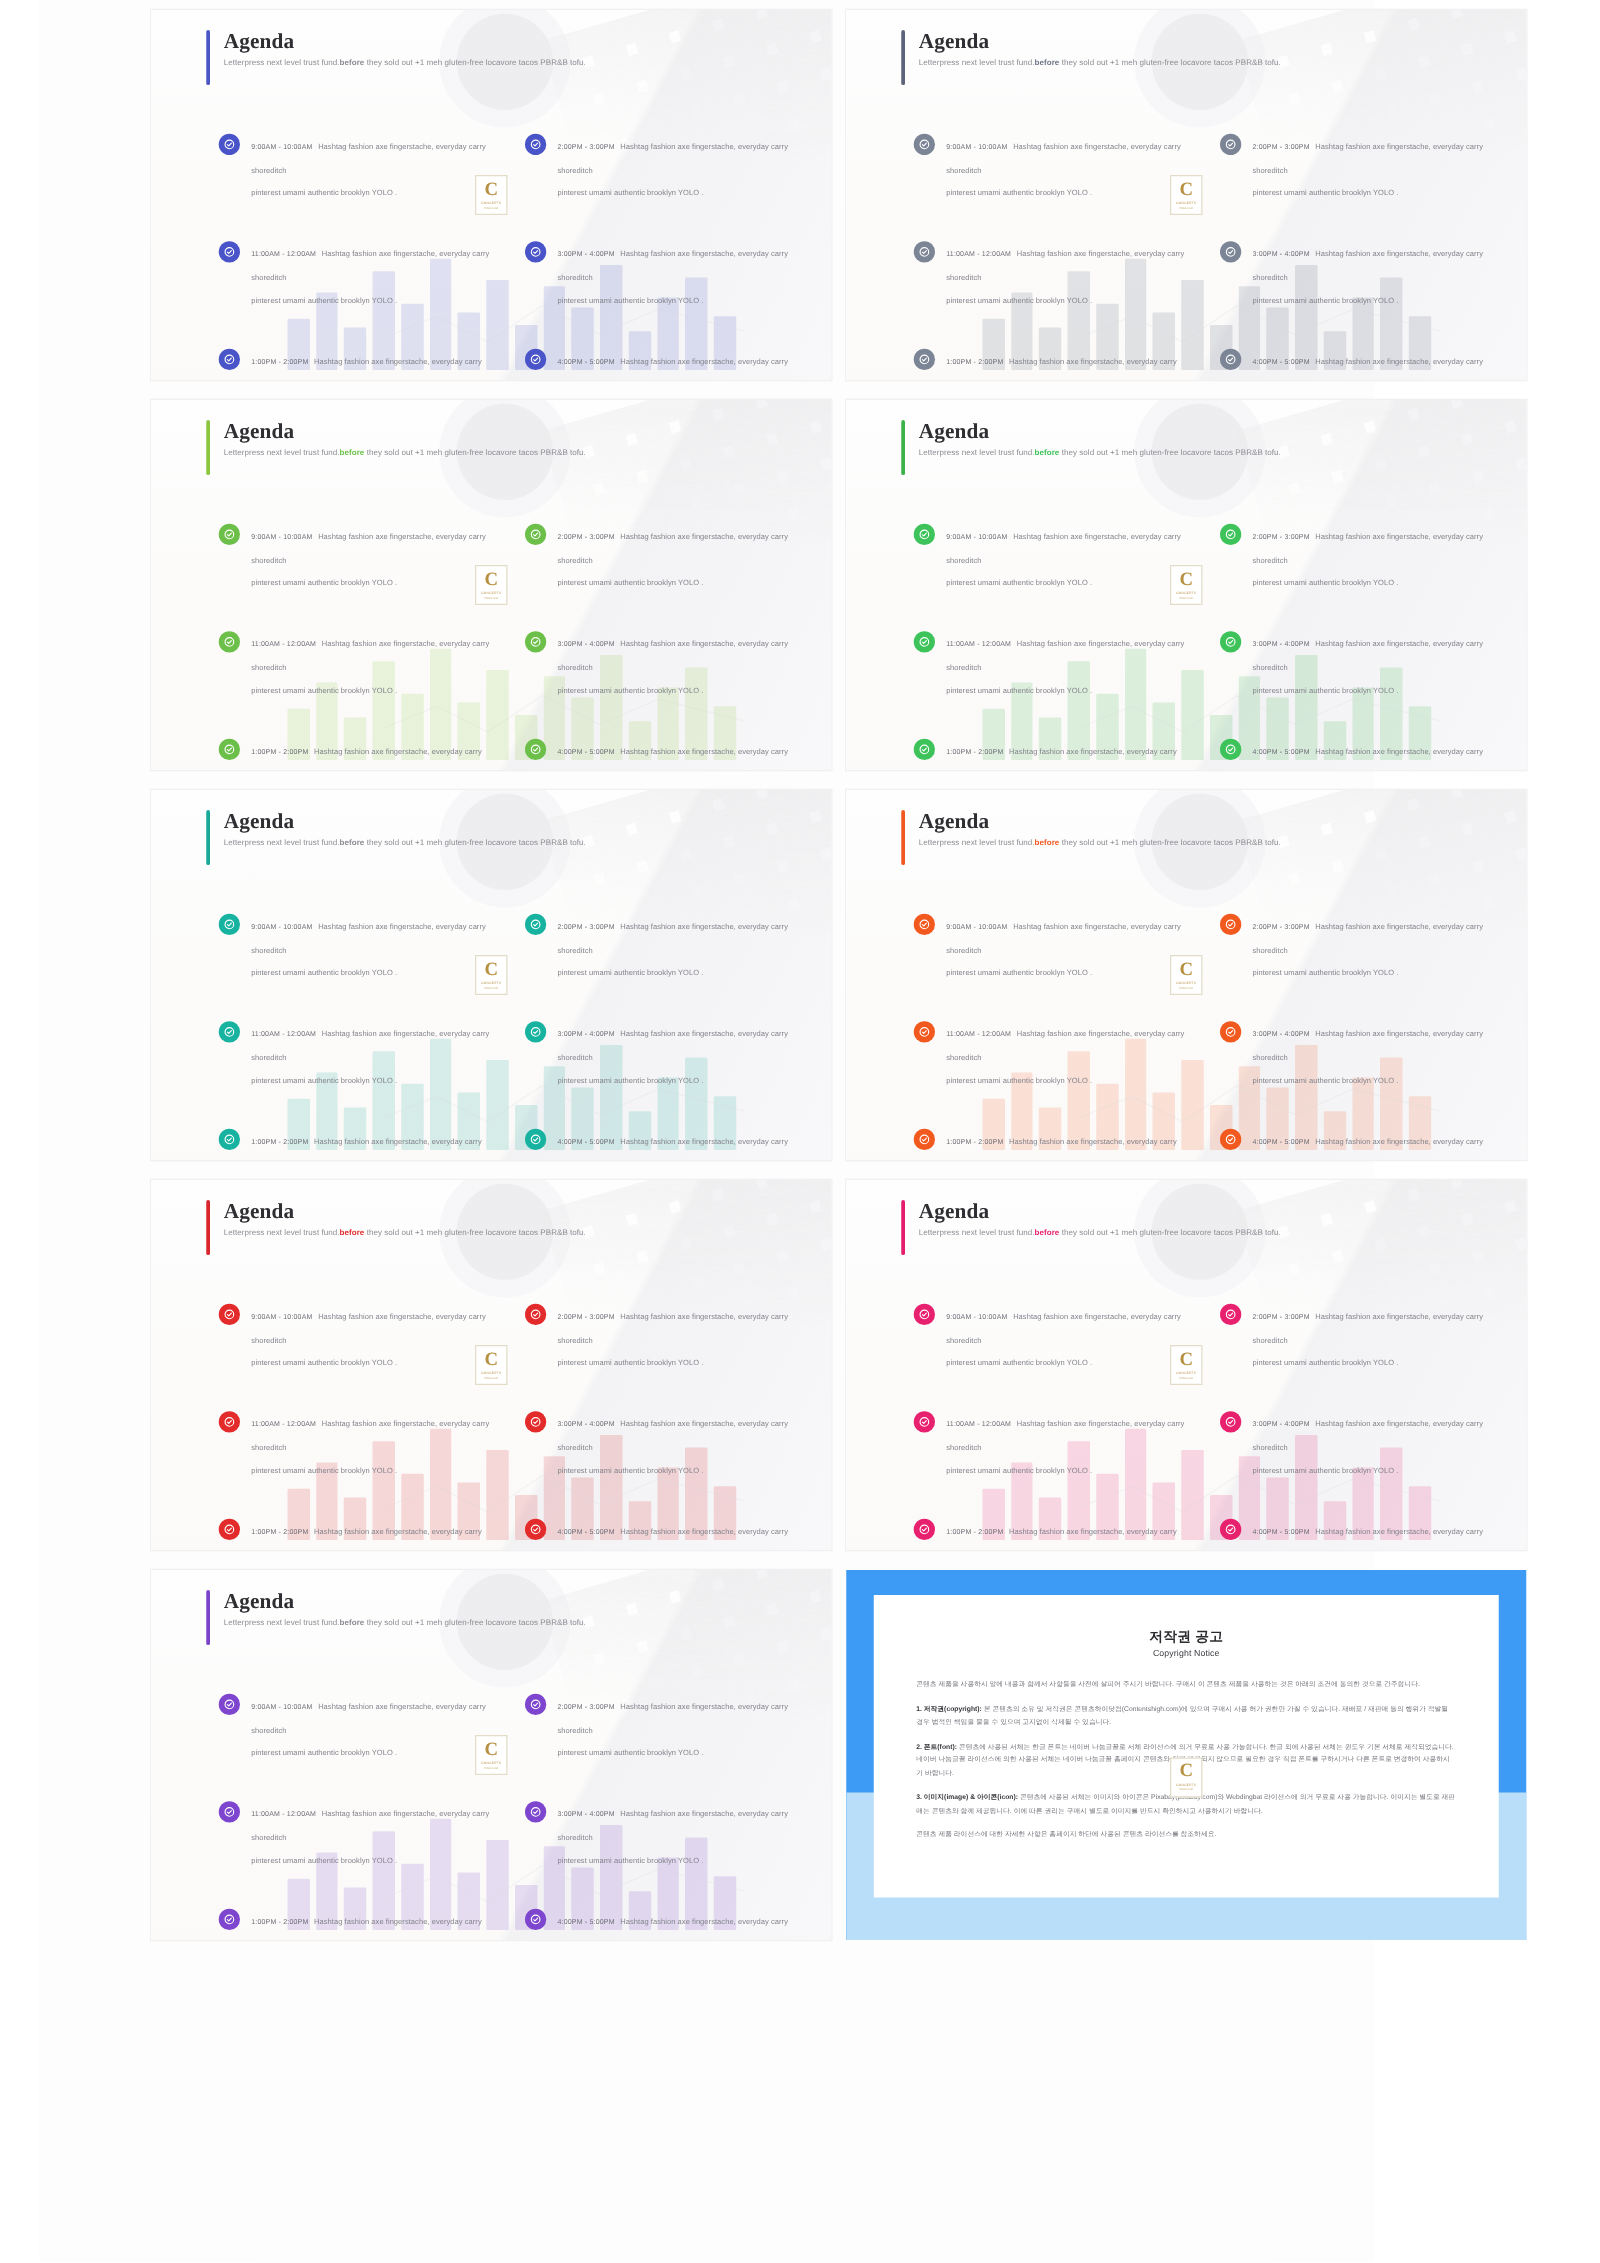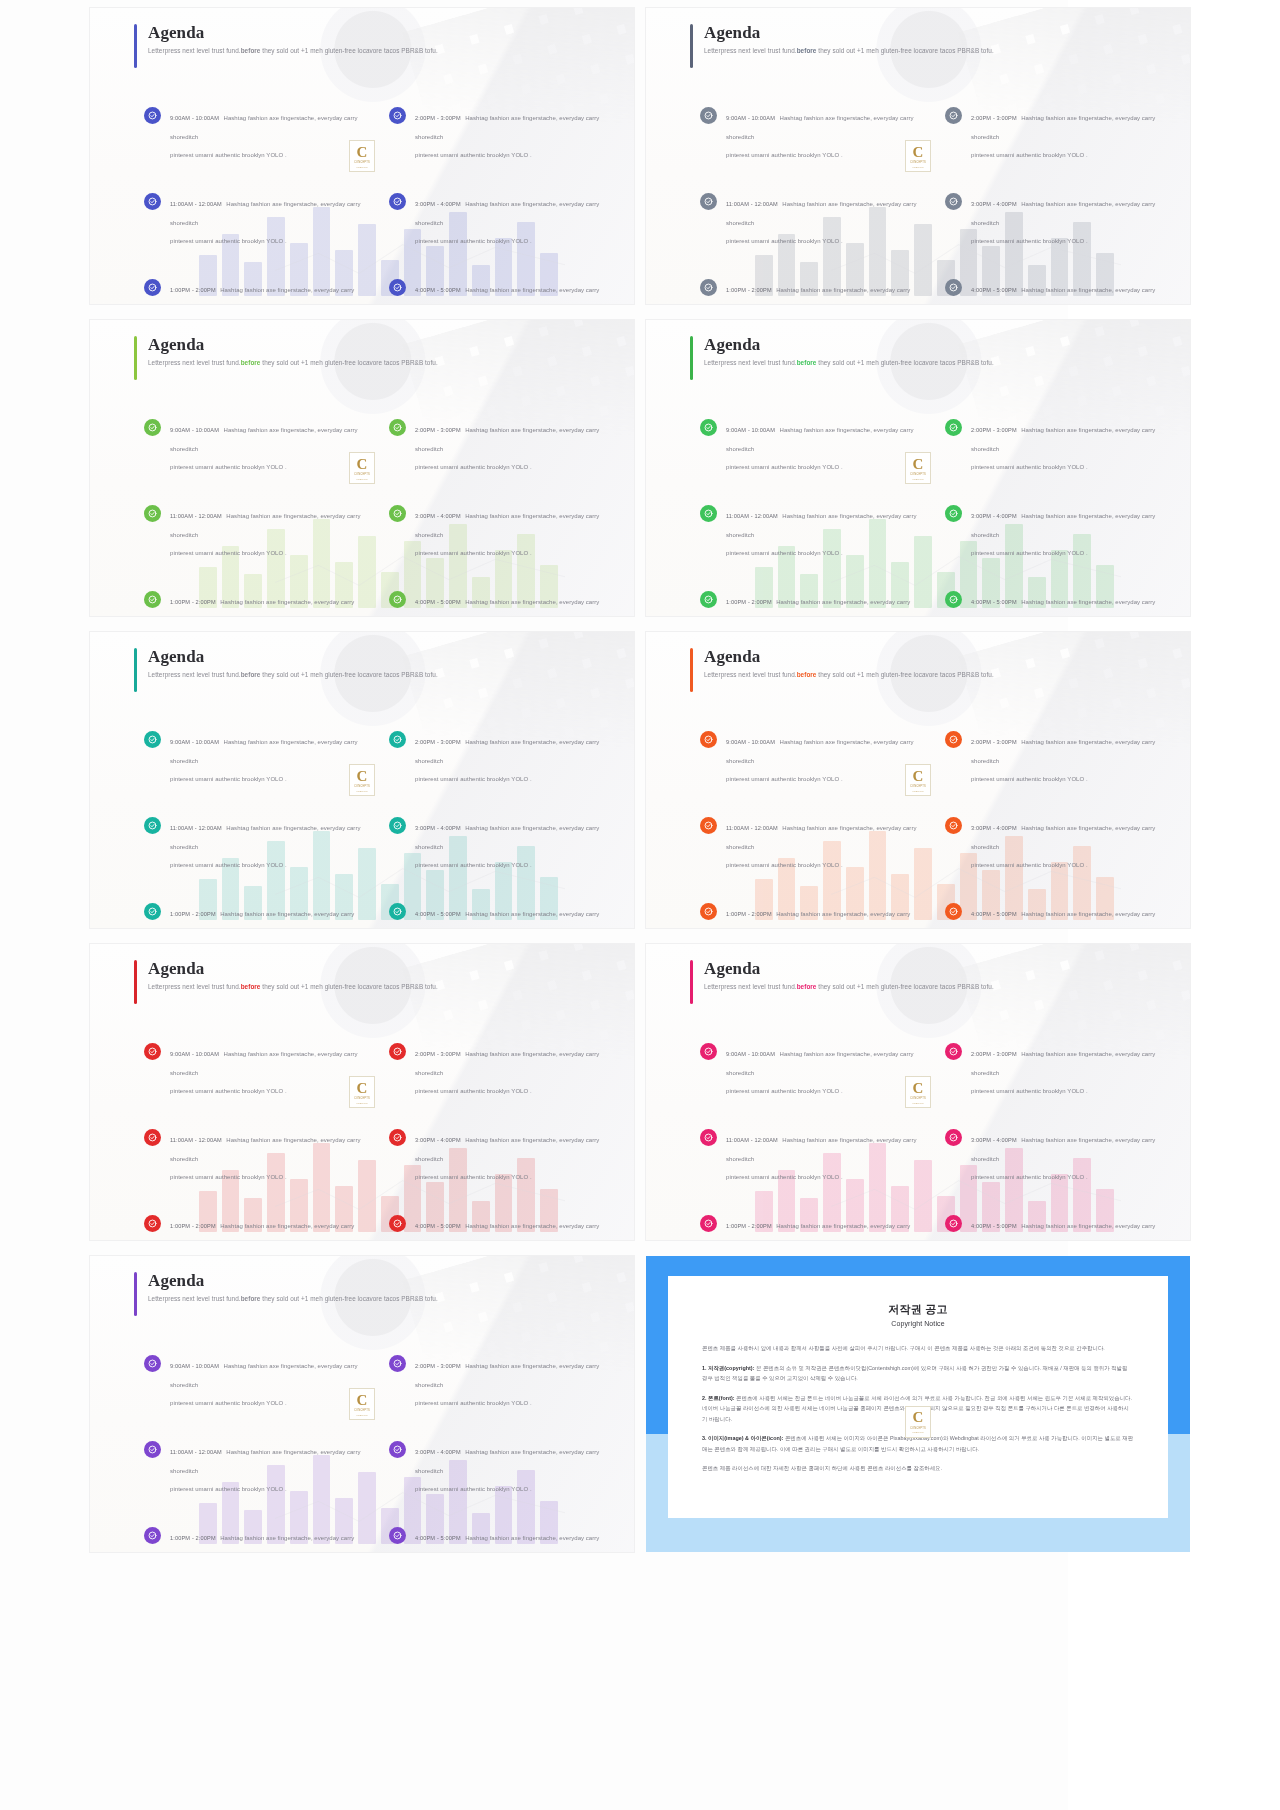--- a/index.html
+++ b/index.html
@@ -6,20 +6,21 @@
   html, body {
     width: 1280px;
     background: #ffffff;
     font-family: "Liberation Sans", sans-serif;
   }
   .page {
     width: 1068px;
     min-height: 1810px;
     position: relative;
     background: #fdfdfd;
+    margin-left: 31px;
   }
   .grid {
     display: grid;
     grid-template-columns: 556px 556px;
     column-gap: 0px;
     row-gap: 0px;
     justify-content: center;
     width: 1280px;
   }
   .cell {

